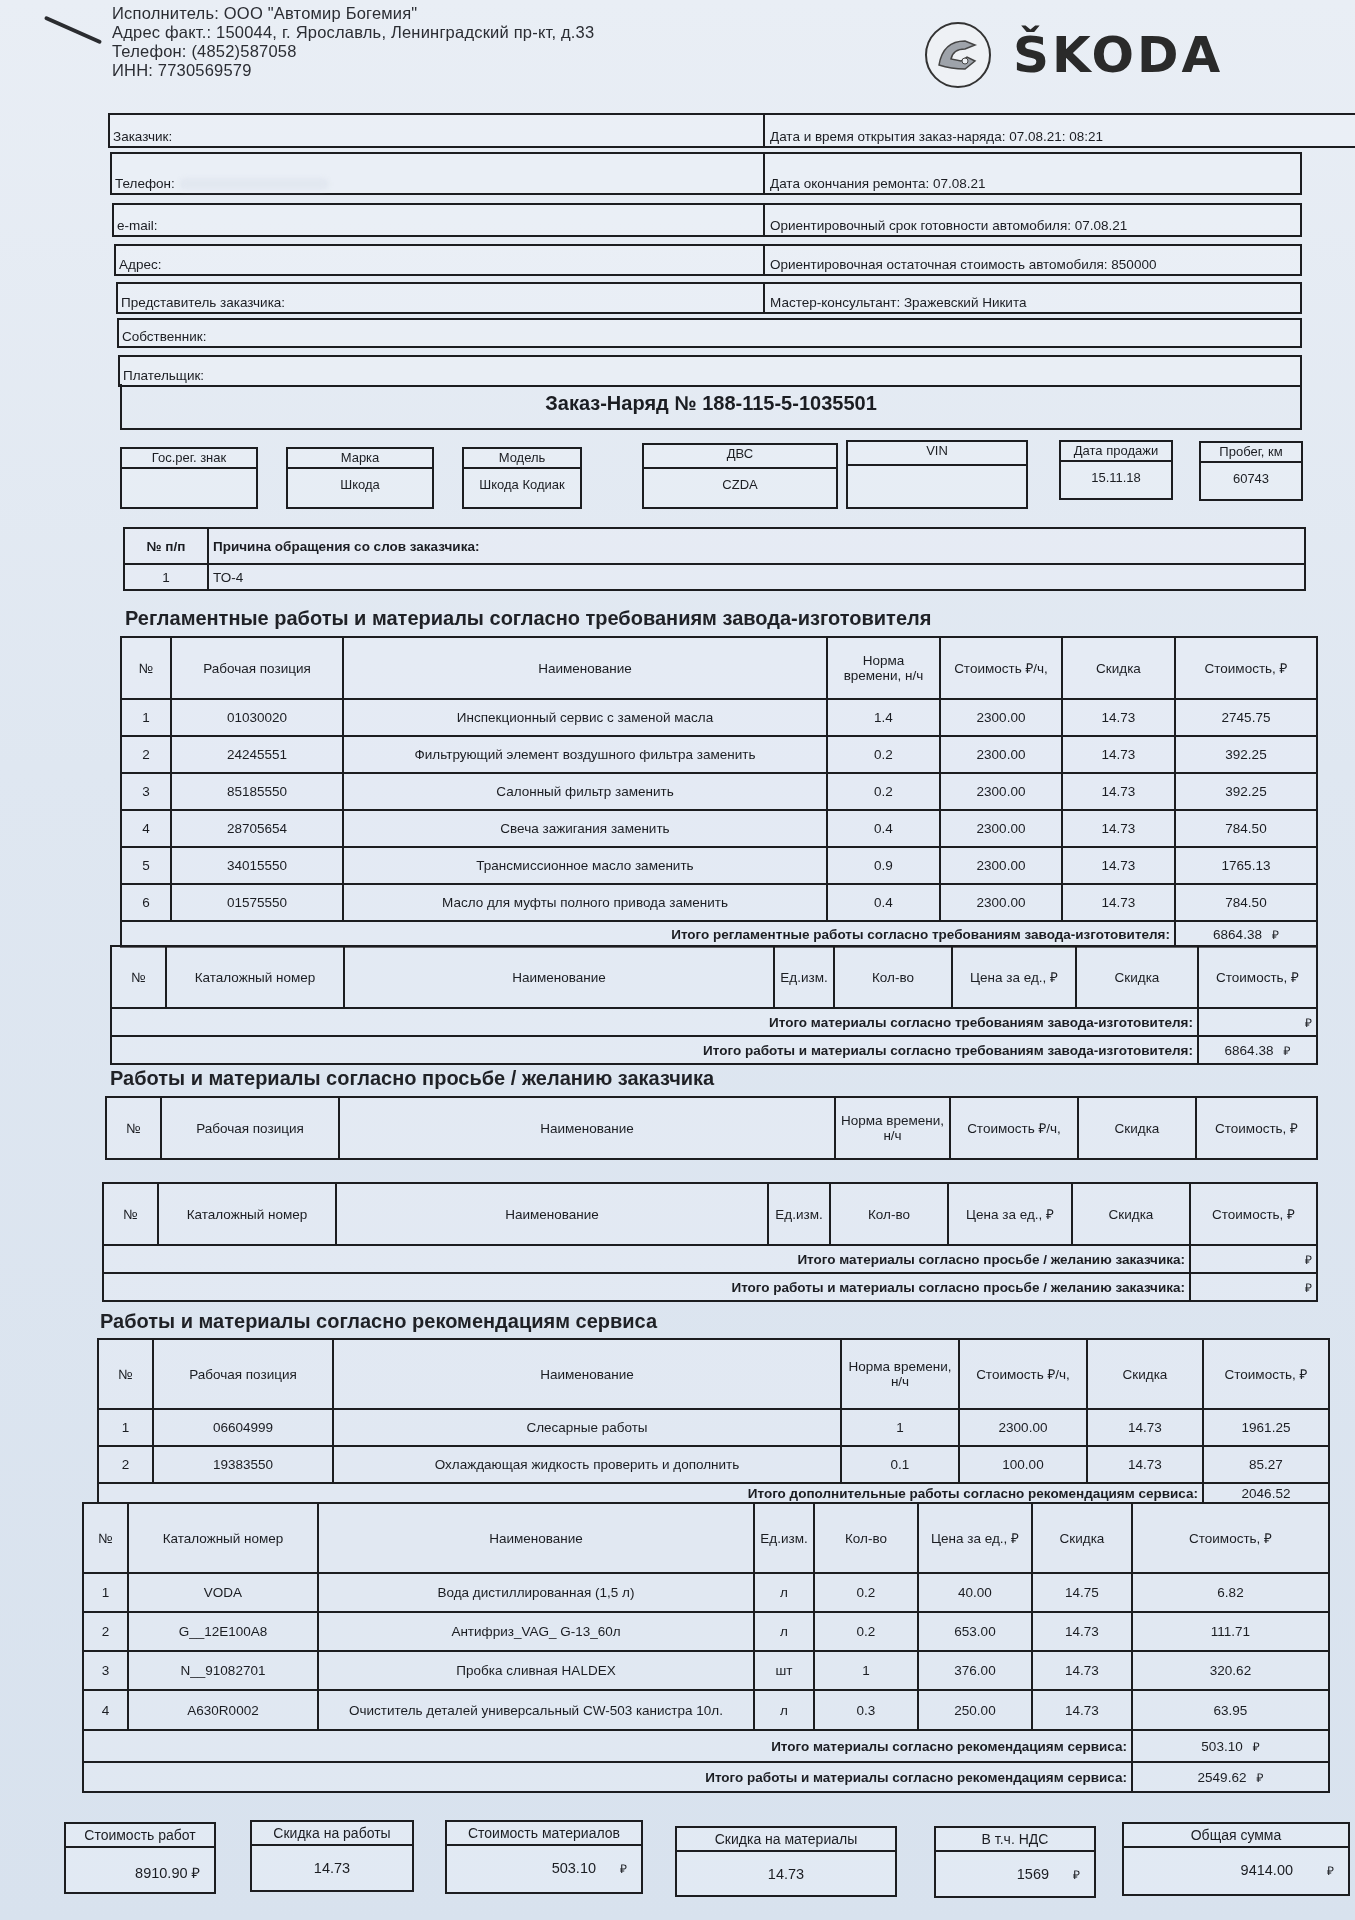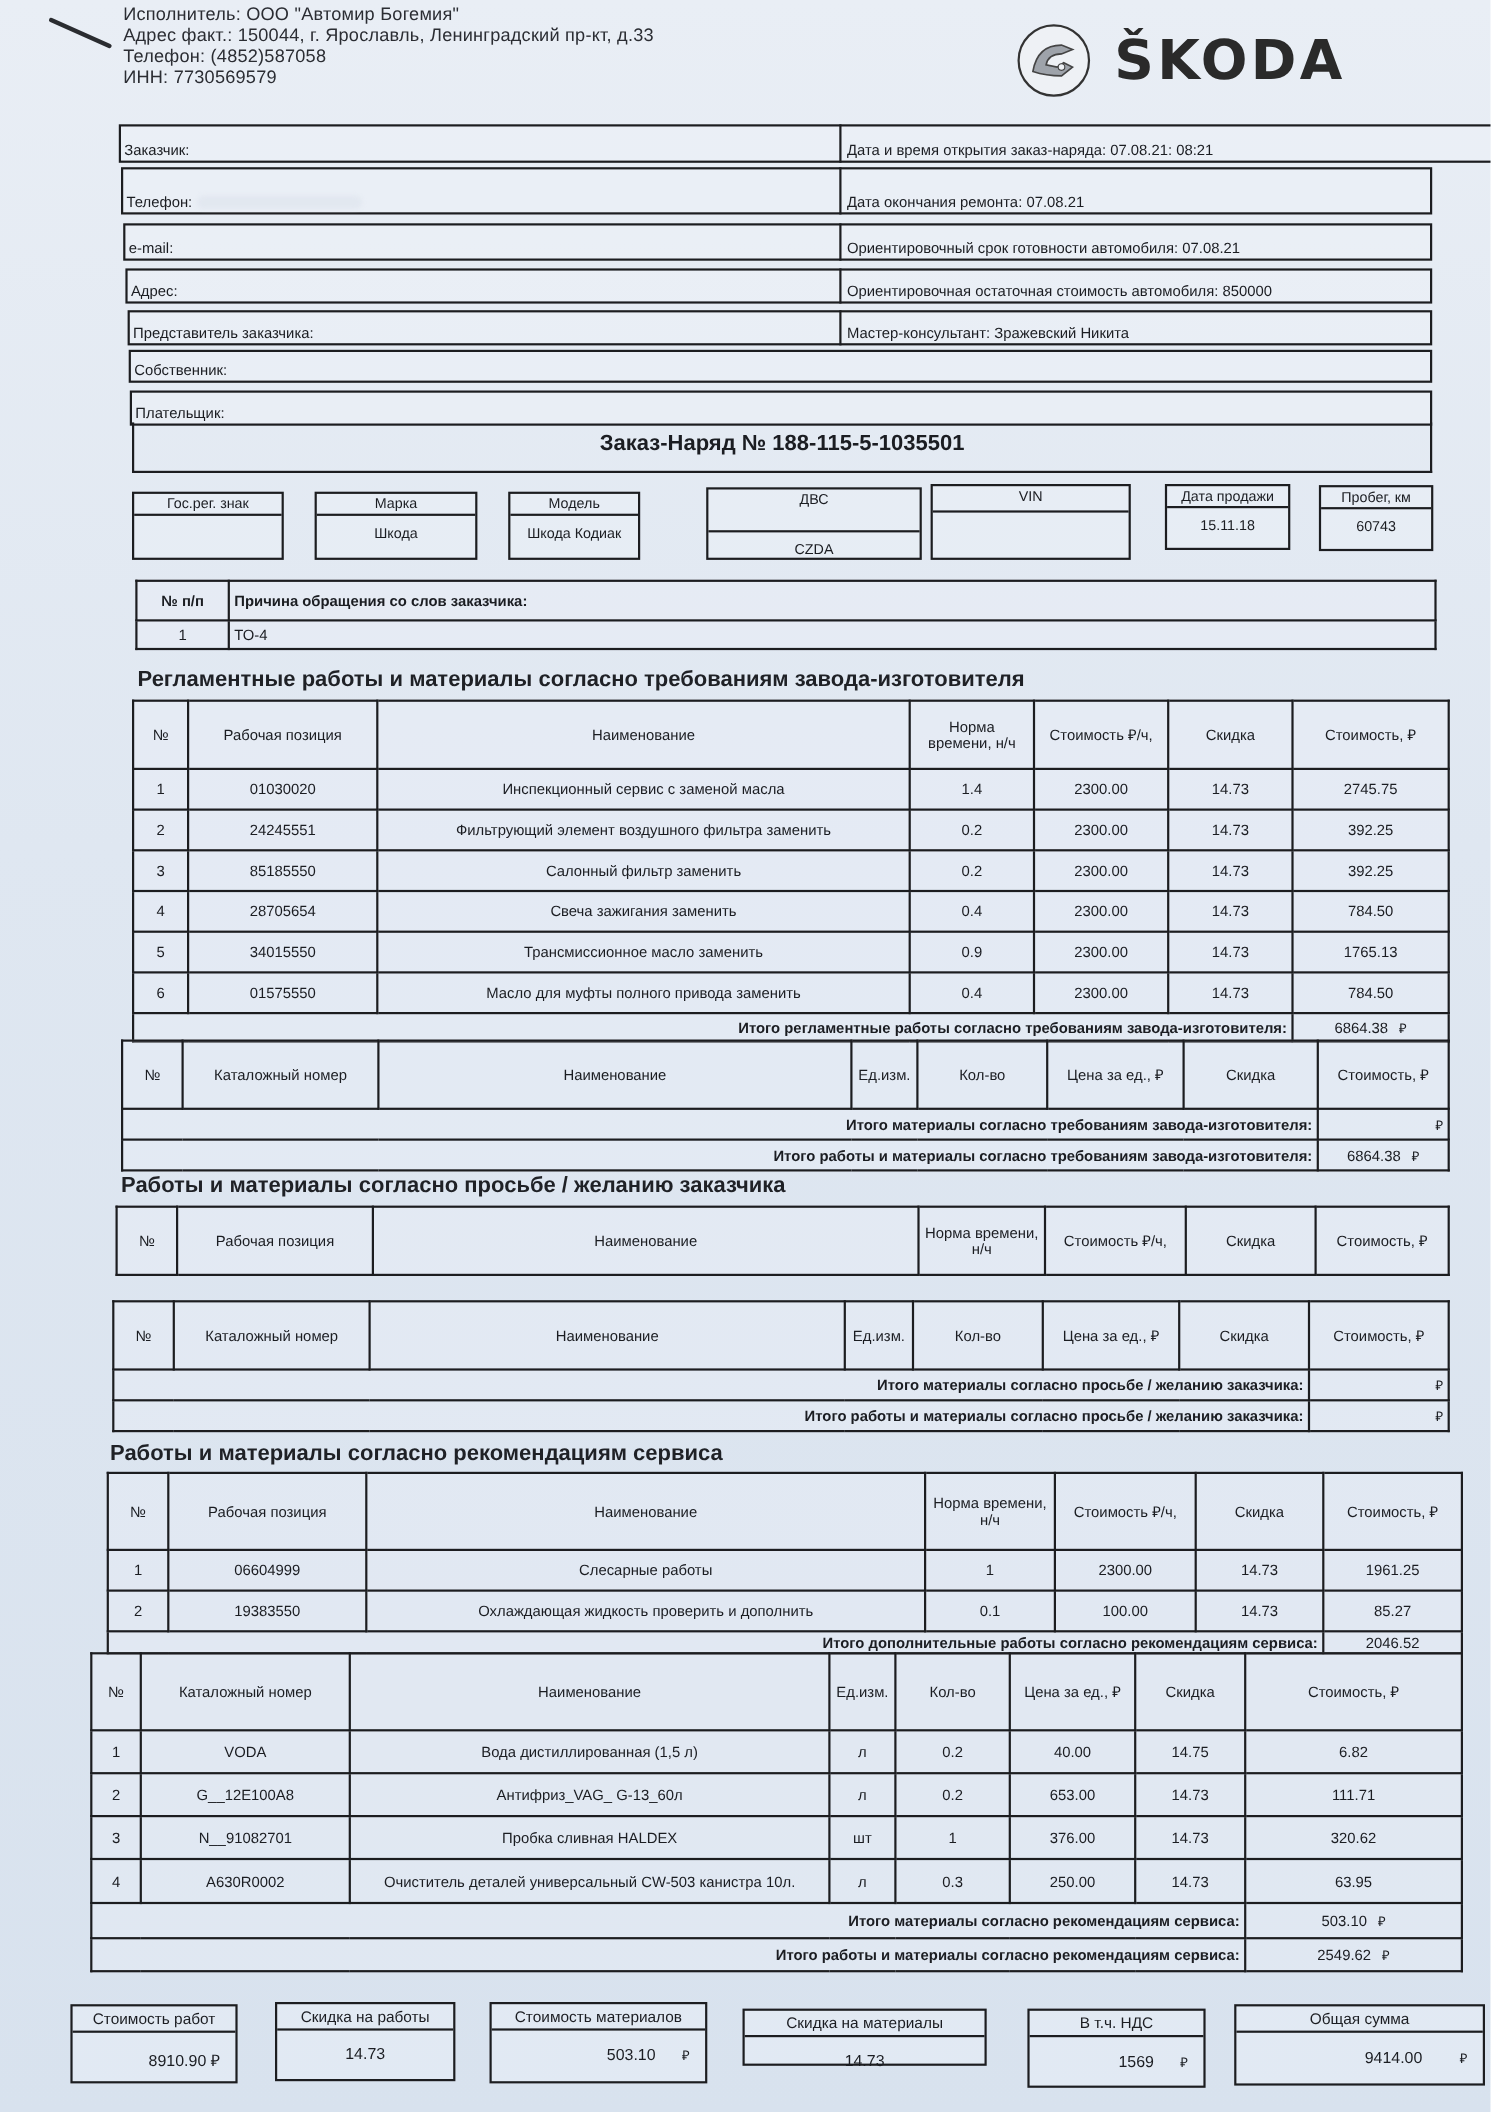--- a/index.html
+++ b/index.html
@@ -106,21 +106,21 @@
   </div>
   <div class="vbox" style="left:286px;top:447px;width:148px;height:62px;">
     <div class="h">Марка</div>
     <div class="v">Шкода</div>
   </div>
   <div class="vbox" style="left:462px;top:447px;width:120px;height:62px;">
     <div class="h">Модель</div>
     <div class="v">Шкода Кодиак</div>
   </div>
   <div class="vbox" style="left:642px;top:443px;width:196px;height:66px;">
-    <div class="h" style="height:39px;">ДВС</div>
+    <div class="h" style="height:24px;">ДВС</div>
     <div class="v">CZDA</div>
   </div>
   <div class="vbox" style="left:846px;top:440px;width:182px;height:69px;">
     <div class="h" style="height:24px;">VIN</div>
     <div class="v"></div>
   </div>
   <div class="vbox" style="left:1059px;top:440px;width:114px;height:60px;">
     <div class="h">Дата продажи</div>
     <div class="v">15.11.18</div>
   </div>
@@ -378,21 +378,21 @@
     <div class="v"><span>8910.90</span> <span>₽</span></div>
   </div>
   <div class="sumbox" style="left:250px;top:1820px;width:164px;height:72px;">
     <div class="h">Скидка на работы</div>
     <div class="v c">14.73</div>
   </div>
   <div class="sumbox" style="left:445px;top:1820px;width:198px;height:74px;">
     <div class="h">Стоимость материалов</div>
     <div class="v"><span>503.10</span><span class="rub" style="margin-left:24px;">₽</span></div>
   </div>
-  <div class="sumbox" style="left:675px;top:1826px;width:222px;height:52px;">
+  <div class="sumbox" style="left:675px;top:1826px;width:222px;height:71px;">
     <div class="h">Скидка на материалы</div>
     <div class="v c">14.73</div>
   </div>
   <div class="sumbox" style="left:934px;top:1826px;width:162px;height:72px;">
     <div class="h">В т.ч. НДС</div>
     <div class="v"><span>1569</span><span class="rub" style="margin-left:24px;">₽</span></div>
   </div>
   <div class="sumbox" style="left:1122px;top:1822px;width:228px;height:74px;">
     <div class="h">Общая сумма</div>
     <div class="v"><span>9414.00</span><span class="rub" style="margin-left:34px;">₽</span></div>

